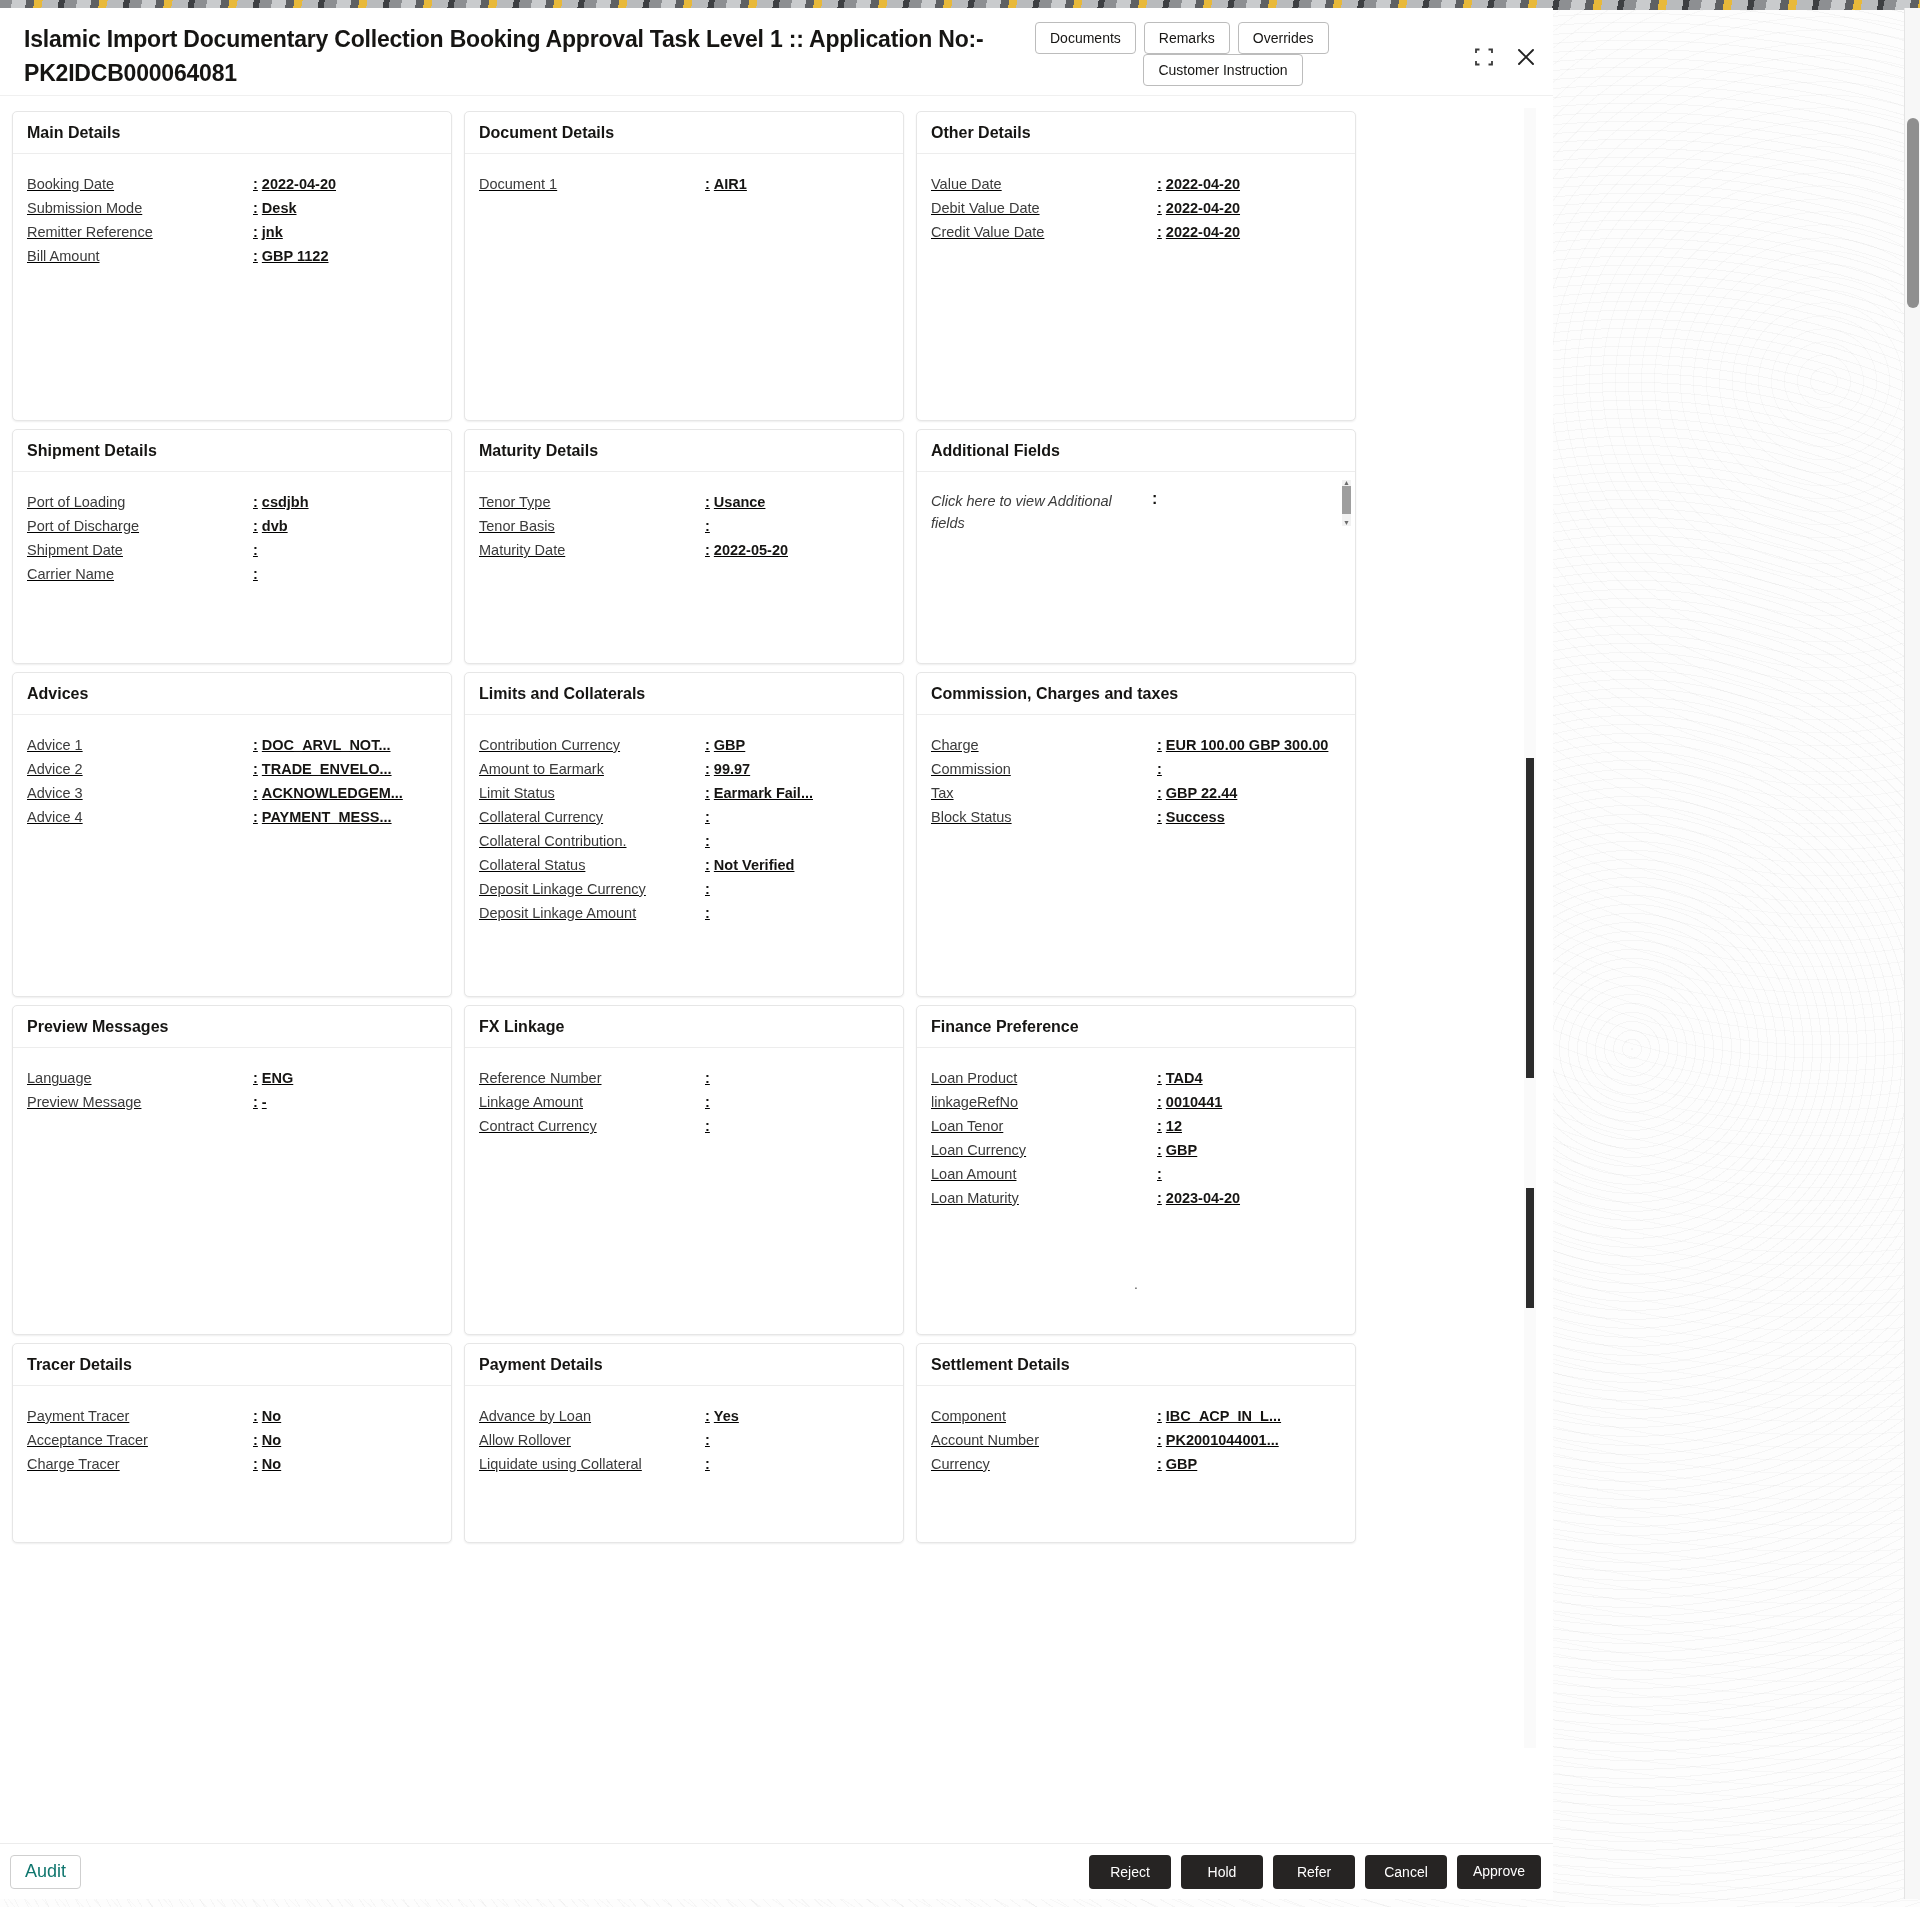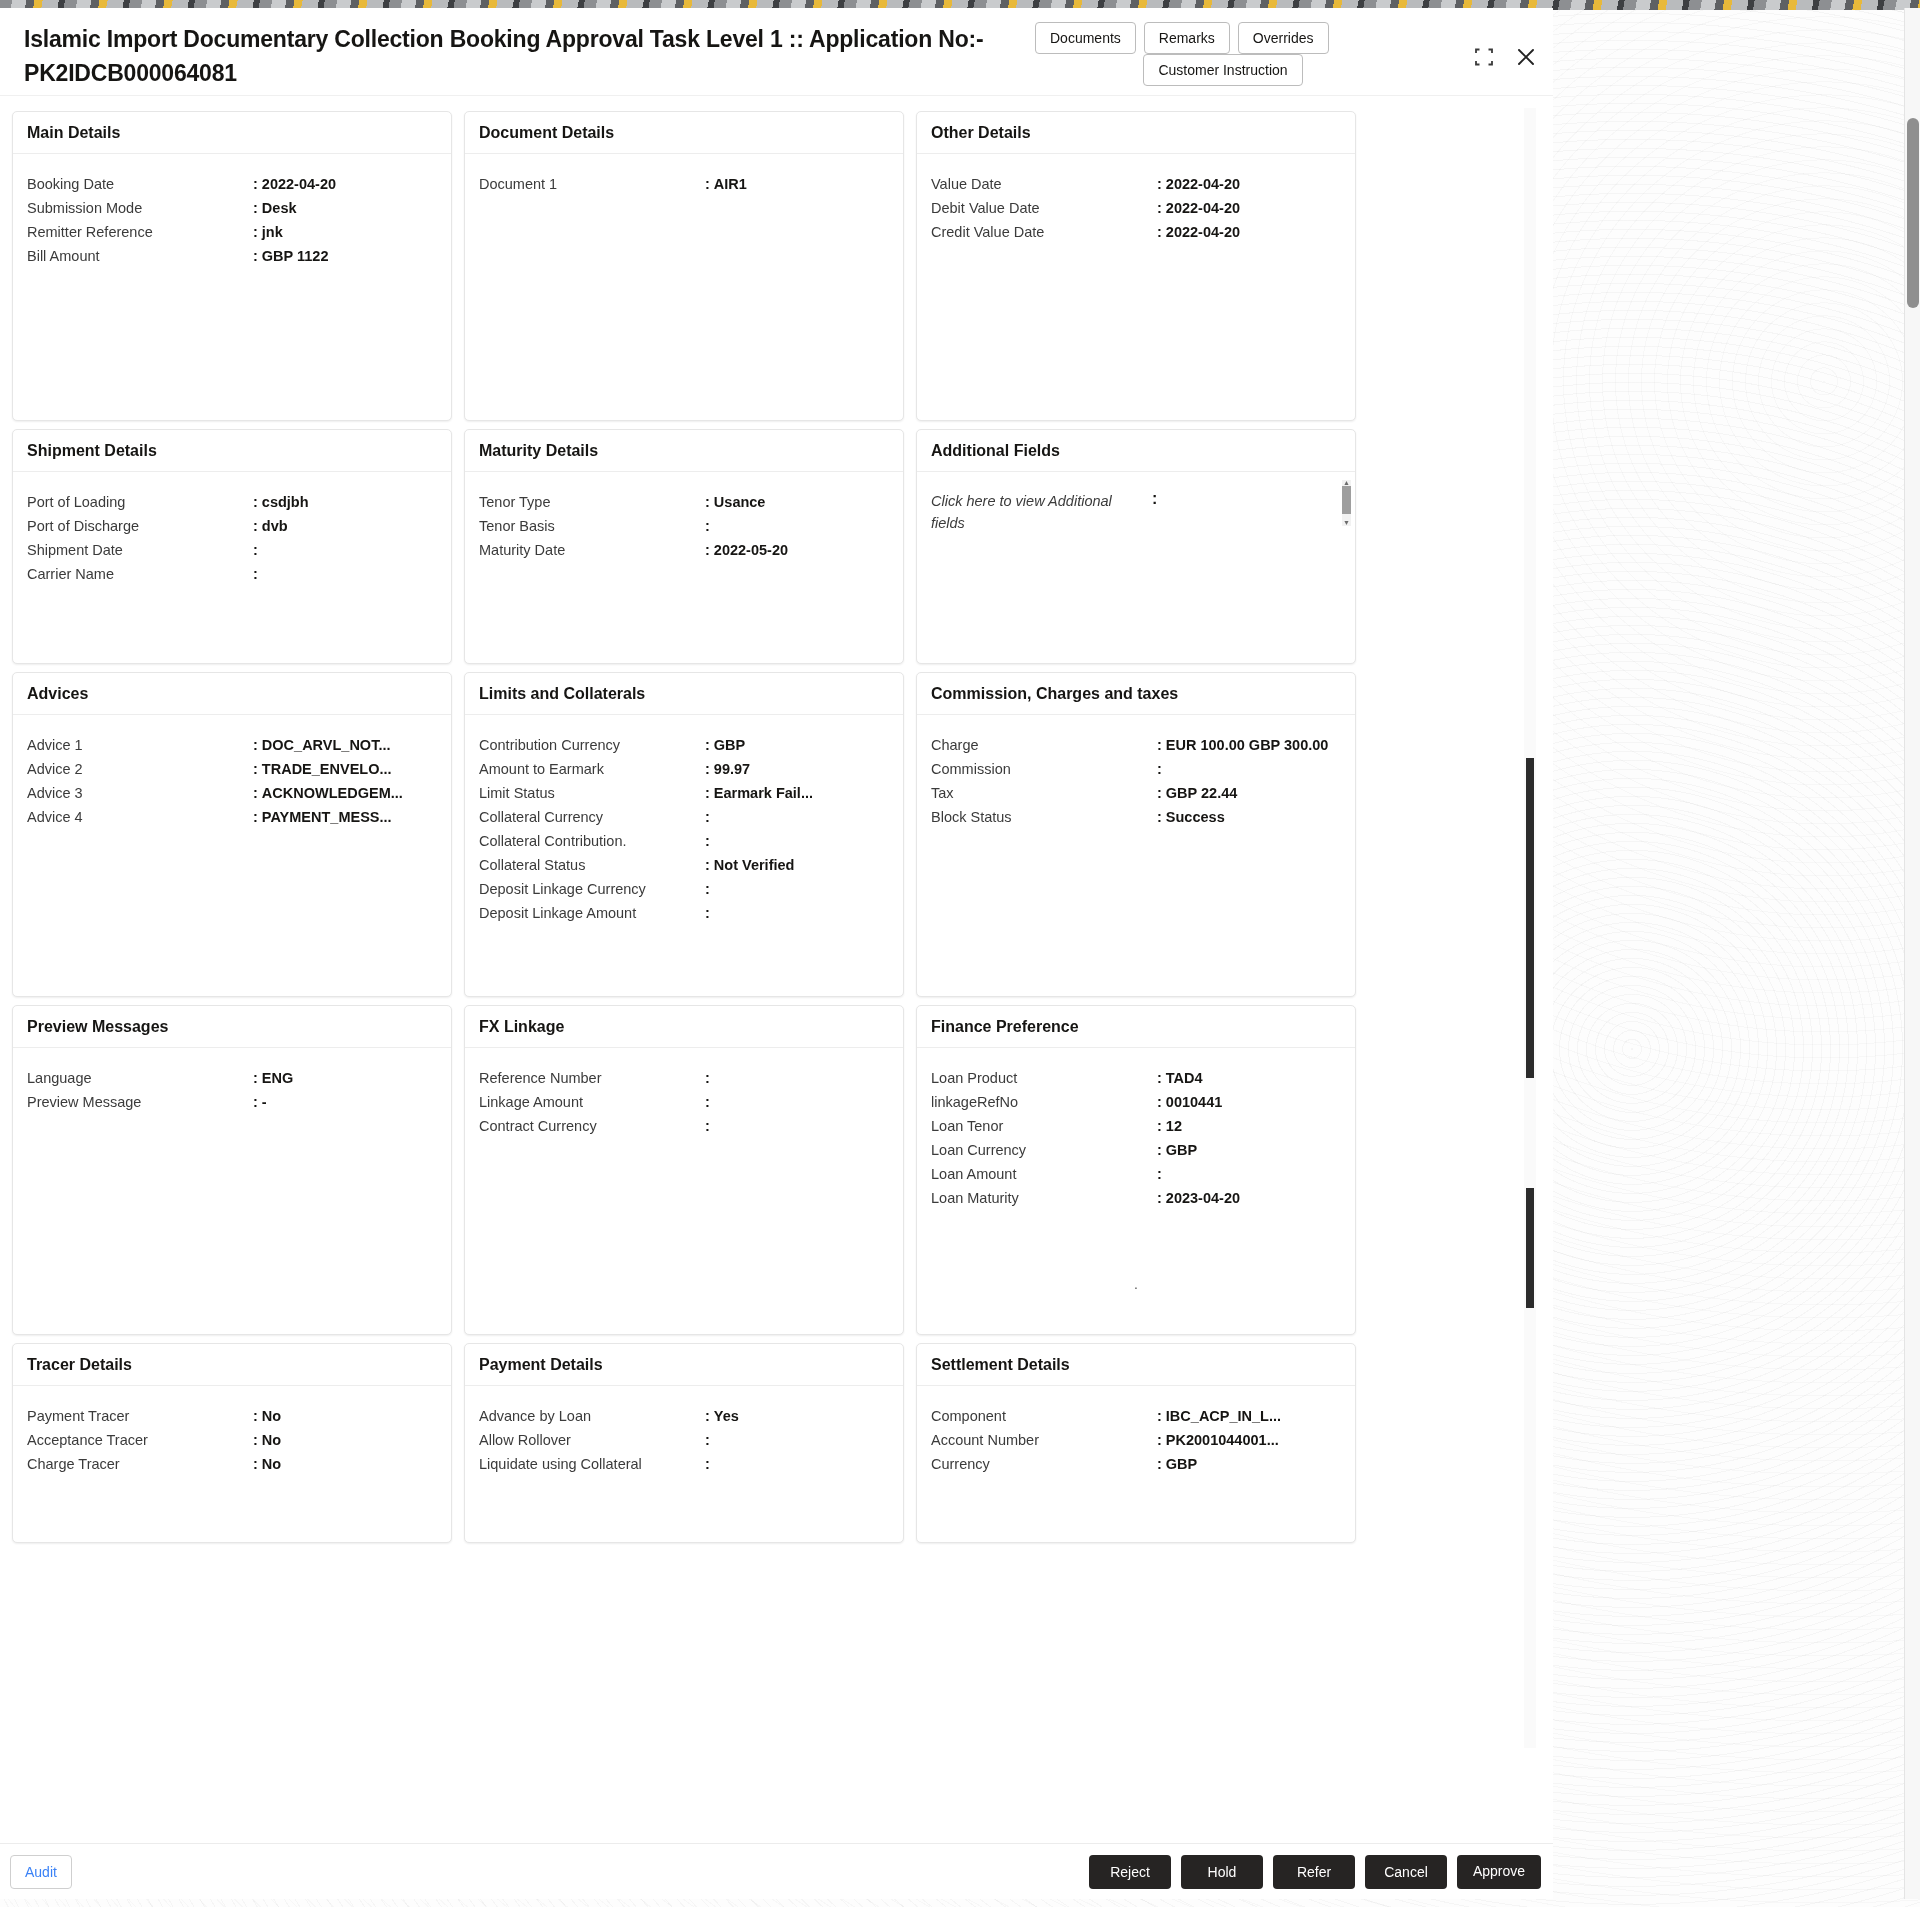--- a/index.html
+++ b/index.html
@@ -121,21 +121,21 @@
     height: 42px;
     line-height: 42px;
     padding: 0 14px;
     font-size: 16px;
     font-weight: bold;
     color: #161513;
     border-bottom: 1px solid #ededed;
   }
   .card-bd { padding: 18px 14px 8px 14px; }
 
-  .fr { display: flex; line-height: 24px; font-size: 14.5px; }
+  .fr { display: flex; line-height: 24px; font-size: 14.5px; text-decoration: underline; }
   .fl {
     width: 226px;
     color: #3b3b3b;
     font-weight: normal;
     white-space: nowrap;
     overflow: hidden;
   }
   .fv {
     color: #161513;
     font-weight: bold;
@@ -170,23 +170,23 @@
     align-items: center;
     padding: 0 10px;
     z-index: 4;
   }
   .btn-audit {
     border: 1px solid #cfcfcf;
     background: #fff;
     border-radius: 4px;
     height: 34px;
     padding: 0 14px;
-    font-size: 14px;
+    font-size: 18px;
     font-family: "Liberation Sans", sans-serif;
-    color: #3b82f6;
+    color: #0f766e;
     cursor: pointer;
   }
   .foot-right { margin-left: auto; display: flex; gap: 10px; padding-right: 2px; }
   .btn-dark {
     background: #262423;
     color: #ffffff;
     border: none;
     border-radius: 4px;
     height: 34px;
     min-width: 82px;

